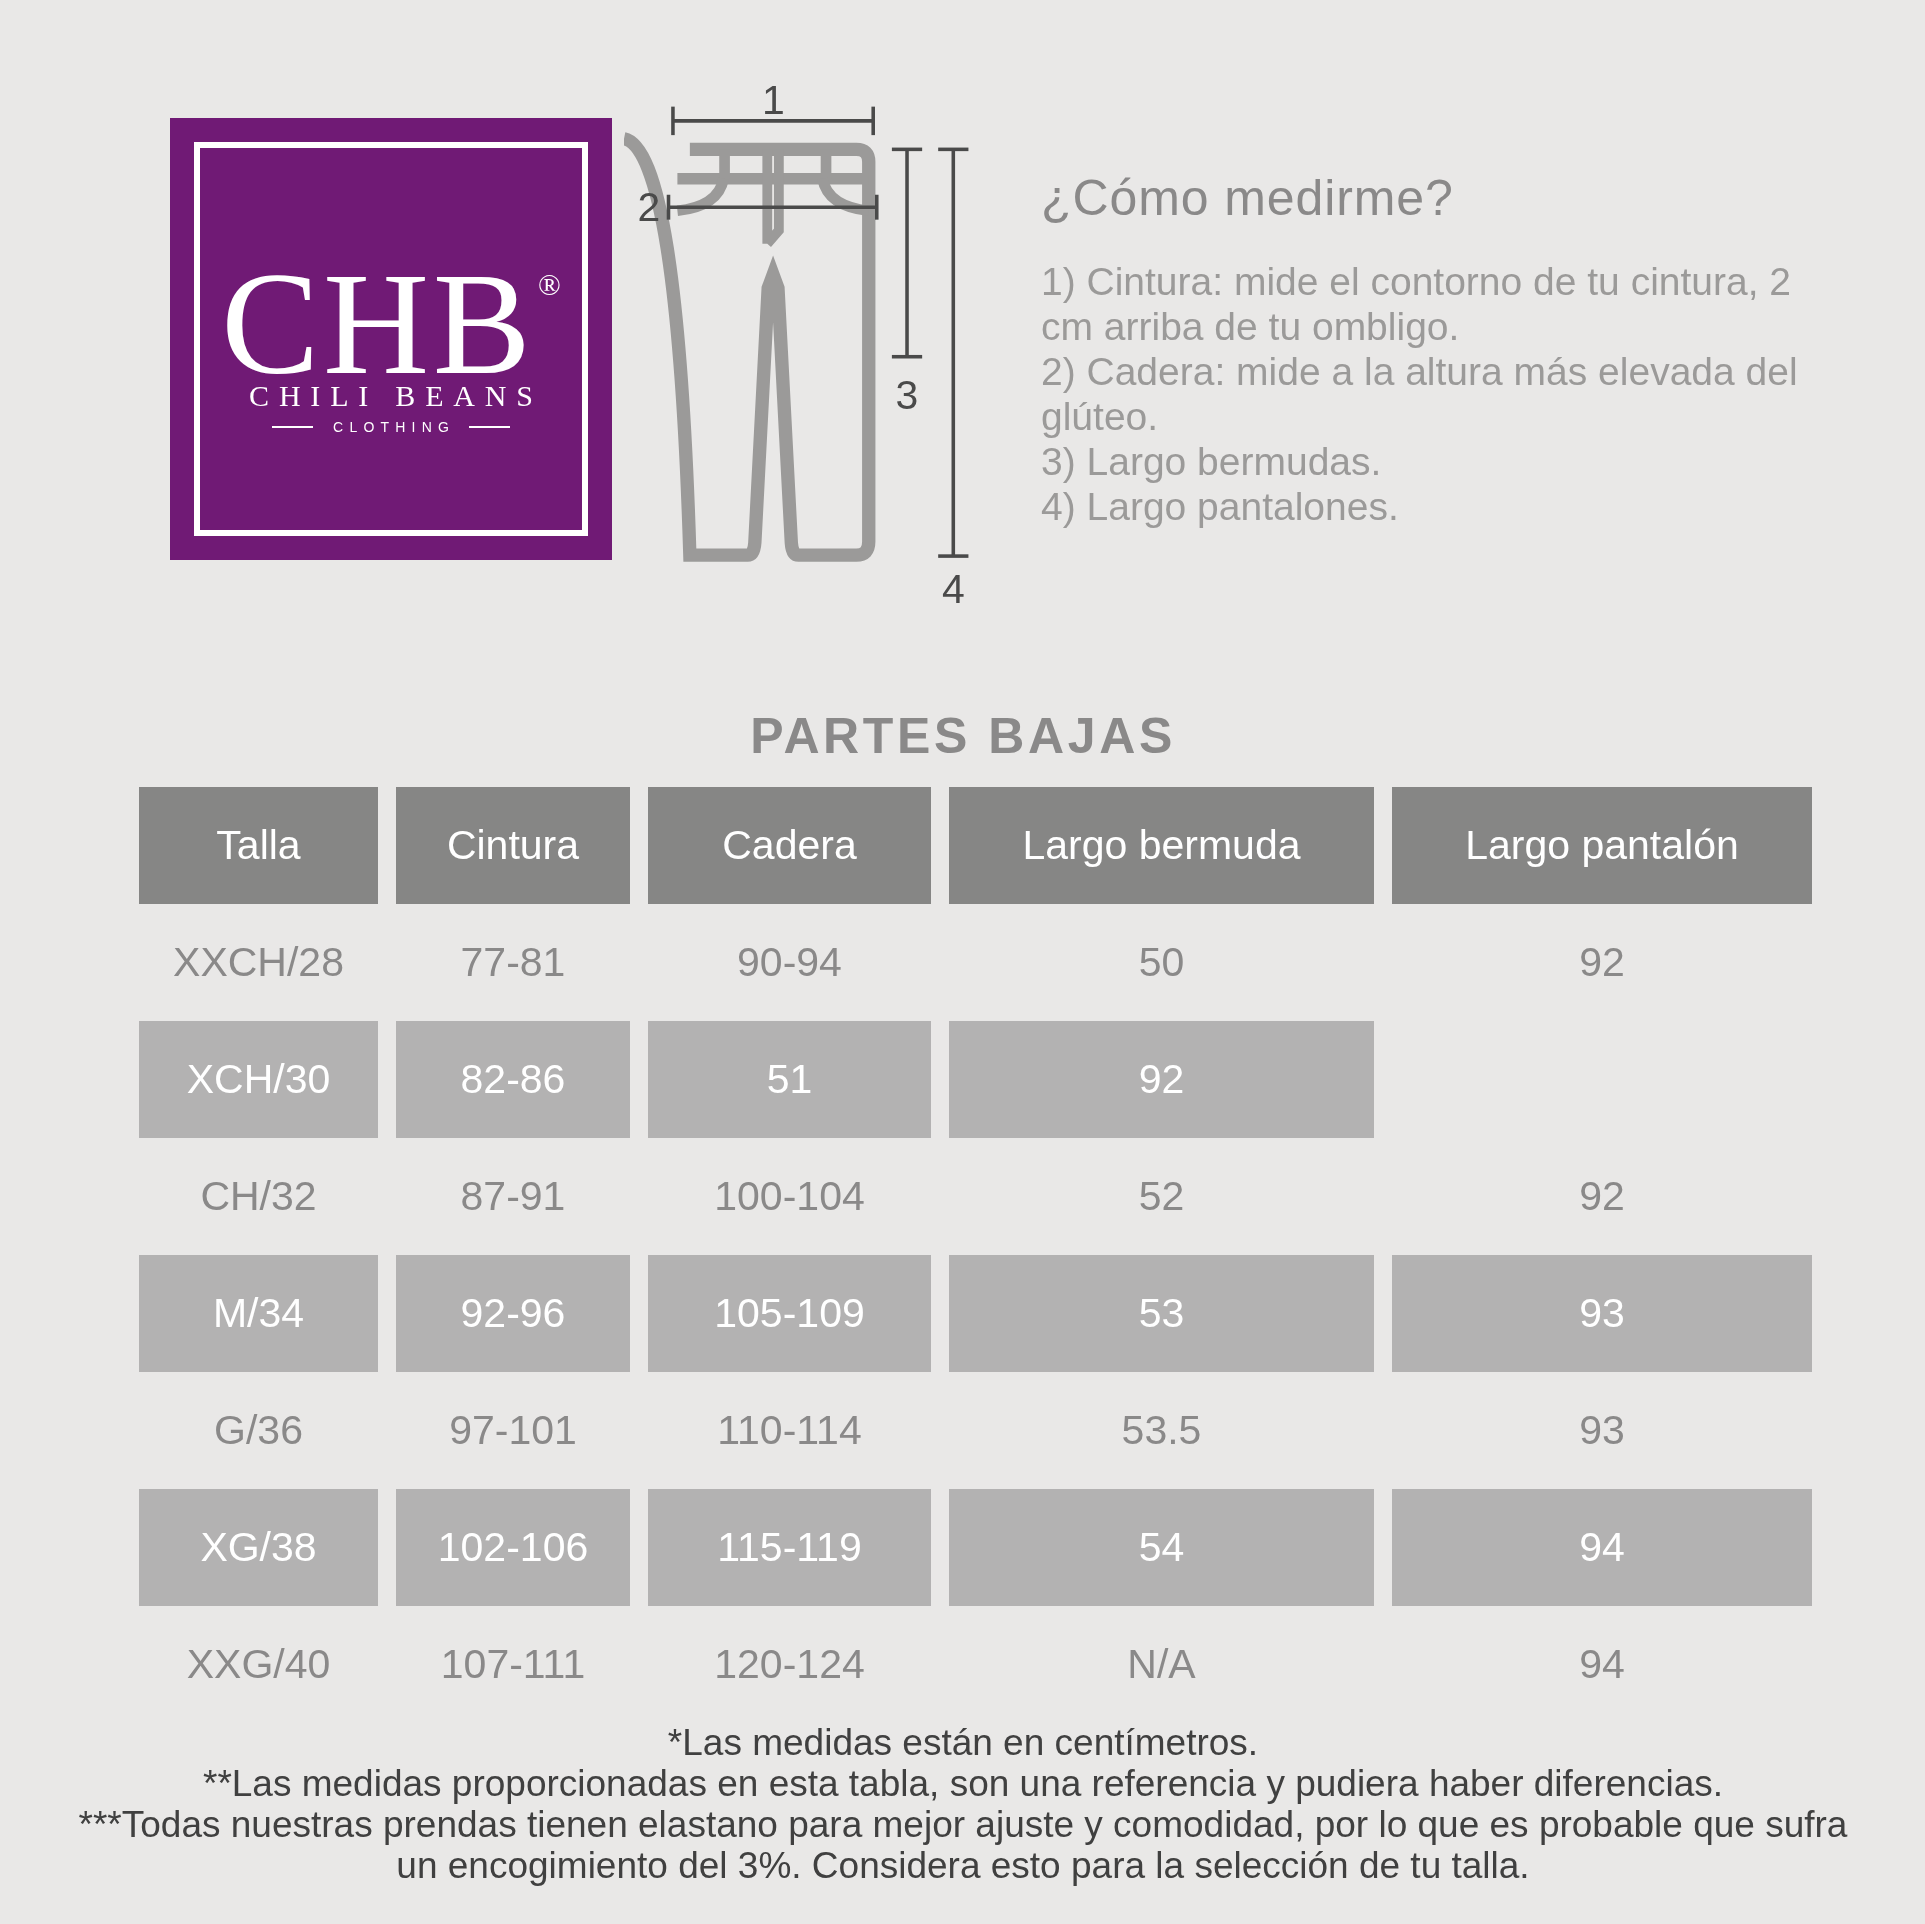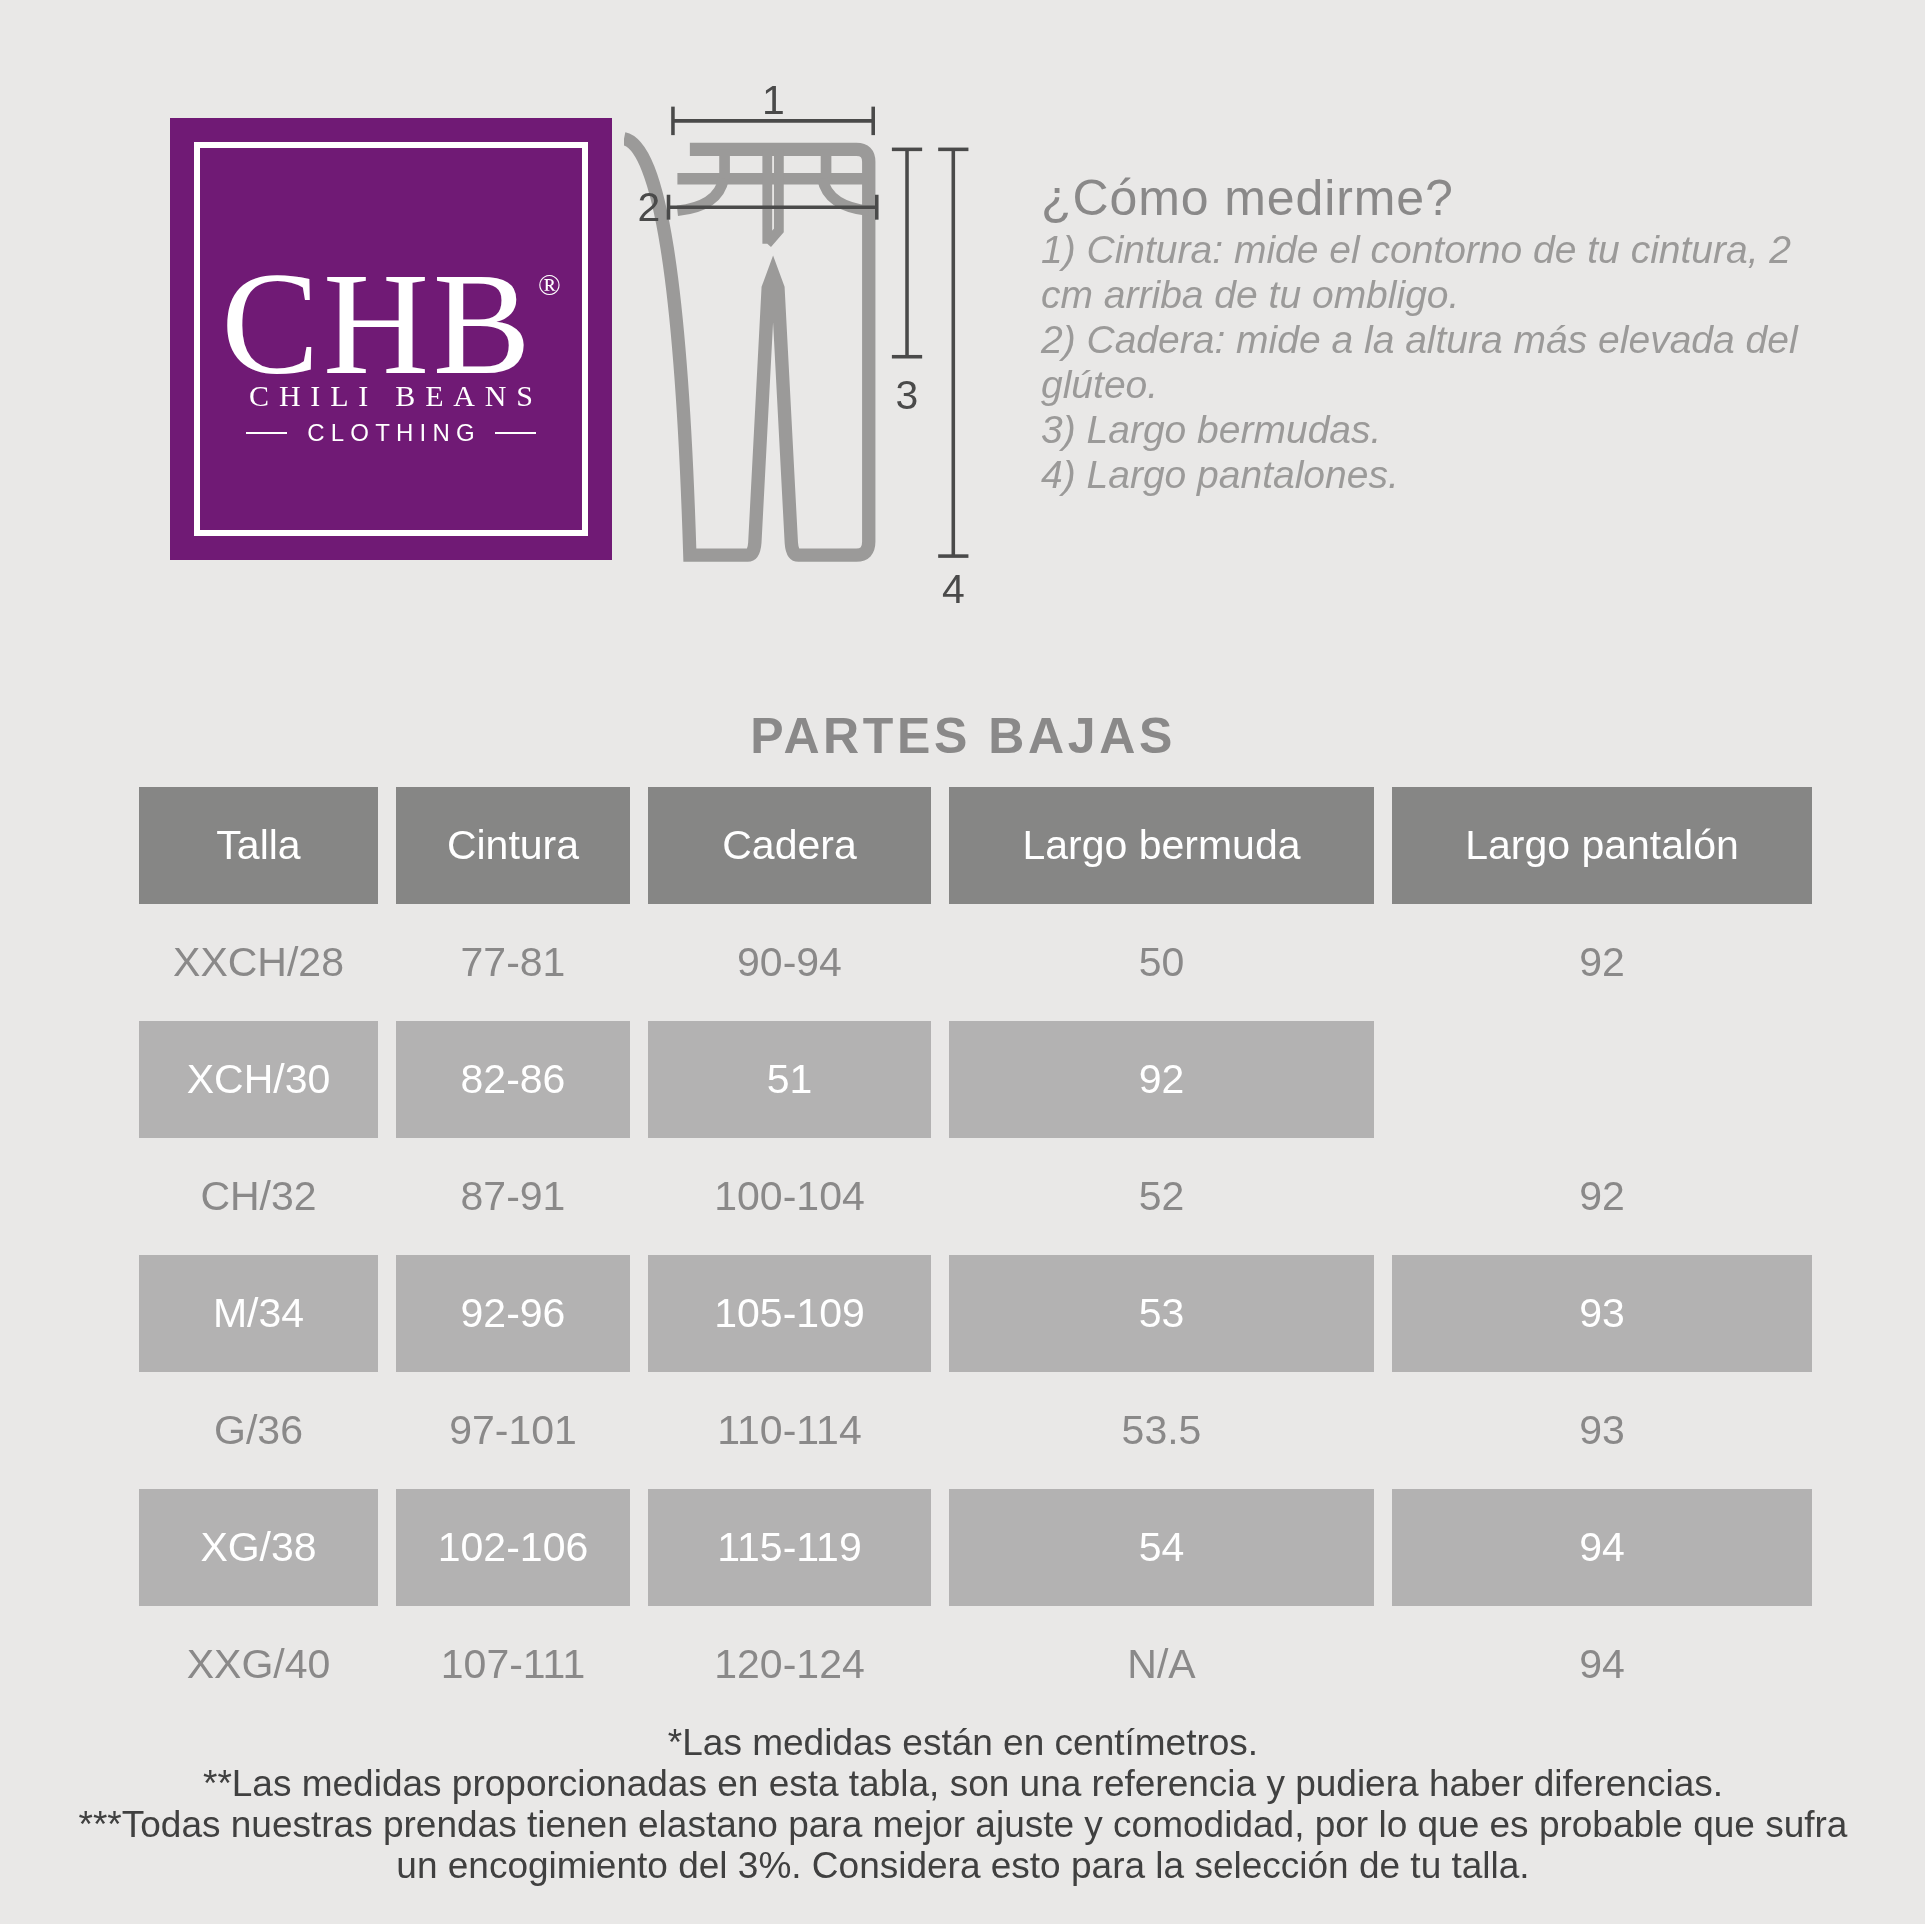--- a/index.html
+++ b/index.html
@@ -18,31 +18,31 @@
   }
   .logo-reg{font-size:30px;vertical-align:78px;letter-spacing:0;margin-left:3.6px;}
   .logo-name{
     position:absolute;left:0;top:261px;width:100%;text-align:center;
     font-family:"Liberation Serif","DejaVu Serif",serif;
     font-size:30px;color:#ffffff;letter-spacing:9.8px;text-indent:9.8px;white-space:nowrap;
   }
   .logo-tag{
     position:absolute;left:0;top:301px;width:100%;
     display:flex;align-items:center;justify-content:center;gap:14.3px;
-    color:#ffffff;font-size:24px;letter-spacing:6.2px;text-indent:6.2px;
+    color:#ffffff;font-size:14px;letter-spacing:6.2px;text-indent:6.2px;
   }
   .logo-dash{width:41px;height:2.7px;background:#ffffff;}
   
   .pants-svg{position:absolute;left:624px;top:85px;width:356px;height:539px;}
   
   .howto{position:absolute;left:1041px;top:169px;width:802px;}
   .howto-title{
     margin:0;font-size:50px;font-weight:normal;color:#8a8989;letter-spacing:0.9px;
   }
-  .howto-items{width:784px;font-size:39px;line-height:45px;color:#9b9a99;font-style:italic;}
+  .howto-items{margin-top:32px;width:784px;font-size:39px;line-height:45px;color:#9b9a99;}
   
   .table-title{
     position:absolute;left:139px;top:707px;width:1648px;margin:0;
     text-align:center;font-size:50px;font-weight:bold;color:#8a8989;letter-spacing:3.6px;
   }
   .size-table{position:absolute;left:139px;top:787px;width:1648px;}
   .trow{display:grid;grid-template-columns:239px 234px 283px 425px 420px;column-gap:18px;height:117px;}
   .tcell{display:flex;align-items:center;justify-content:center;font-size:41px;white-space:nowrap;}
   .thead .tcell{background:#868685;color:#ffffff;}
   .shaded .tcell{background:#b3b2b2;color:#ffffff;}

